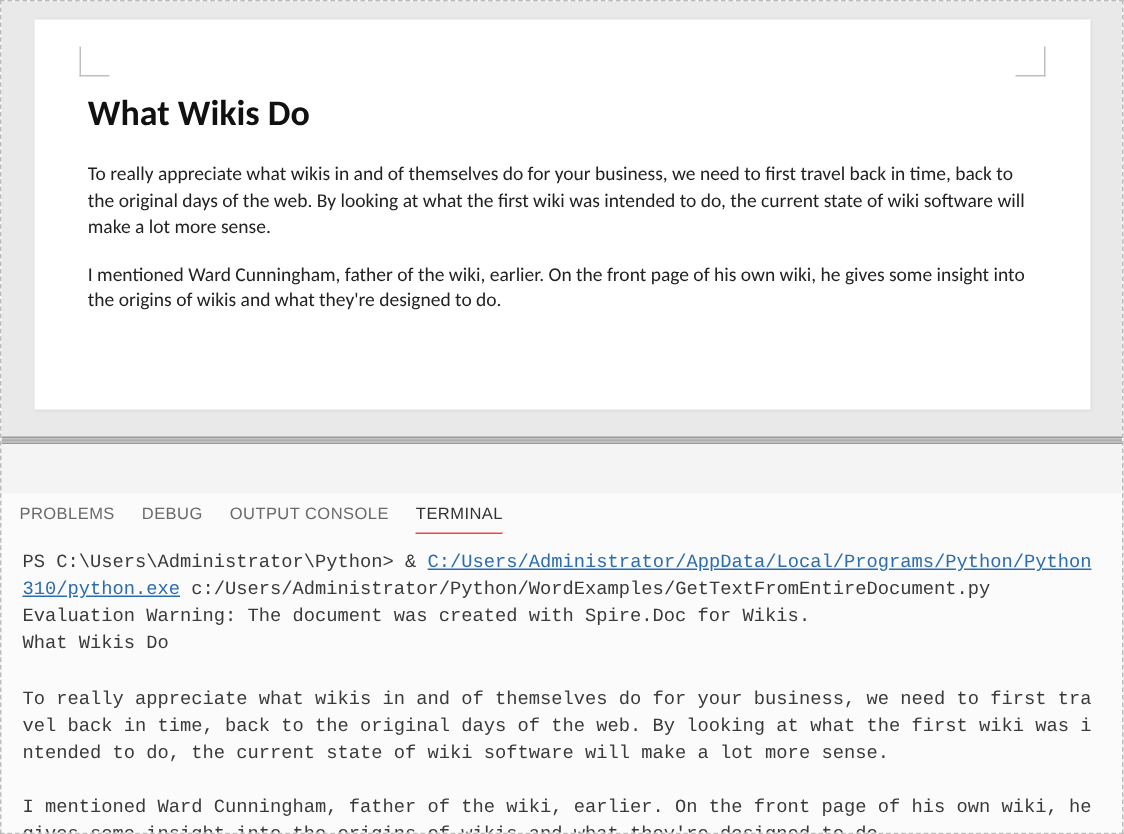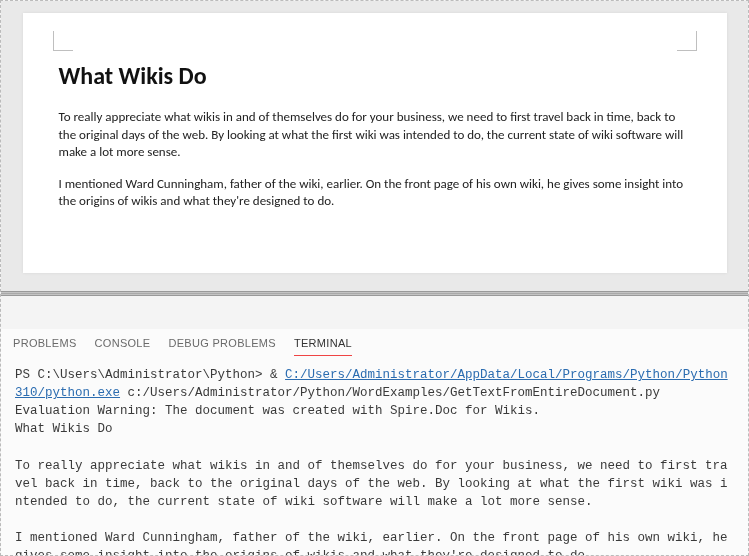--- a/index.html
+++ b/index.html
@@ -106,22 +106,22 @@
     <p class="doc-para">To really appreciate what wikis in and of themselves do for your business, we need to first travel back in time, back to the original days of the web. By looking at what the first wiki was intended to do, the current state of wiki software will make a lot more sense.</p>
     <p class="doc-para">I mentioned Ward Cunningham, father of the wiki, earlier. On the front page of his own wiki, he gives some insight into the origins of wikis and what they're designed to do.</p>
   </div>
 </div>
 
 <div class="splitter"></div>
 
 <div class="panel">
   <div class="tabs">
     <div class="tab">PROBLEMS</div>
-    <div class="tab">CONSOLE</div>
-    <div class="tab">DEBUG PROBLEMS</div>
+    <div class="tab">DEBUG</div>
+    <div class="tab">OUTPUT CONSOLE</div>
     <div class="tab active">TERMINAL</div>
   </div>
   <div class="terminal"><span class="prompt-path">PS C:\Users\Administrator\Python&gt; </span><span class="amp">&amp; </span><span class="exe-link">C:/Users/Administrator/AppData/Local/Programs/Python/Python310/python.exe</span><span> c:/Users/Administrator/Python/WordExamples/GetTextFromEntireDocument.py</span>
 <span>Evaluation Warning: The document was created with Spire.Doc for Wikis.</span>
 <span>What Wikis Do</span>
 
 <span>To really appreciate what wikis in and of themselves do for your business, we need to first travel back in time, back to the original days of the web. By looking at what the first wiki was intended to do, the current state of wiki software will make a lot more sense.</span>
 
 <span>I mentioned Ward Cunningham, father of the wiki, earlier. On the front page of his own wiki, he gives some insight into the origins of wikis and what they're designed to do.</span>
 

